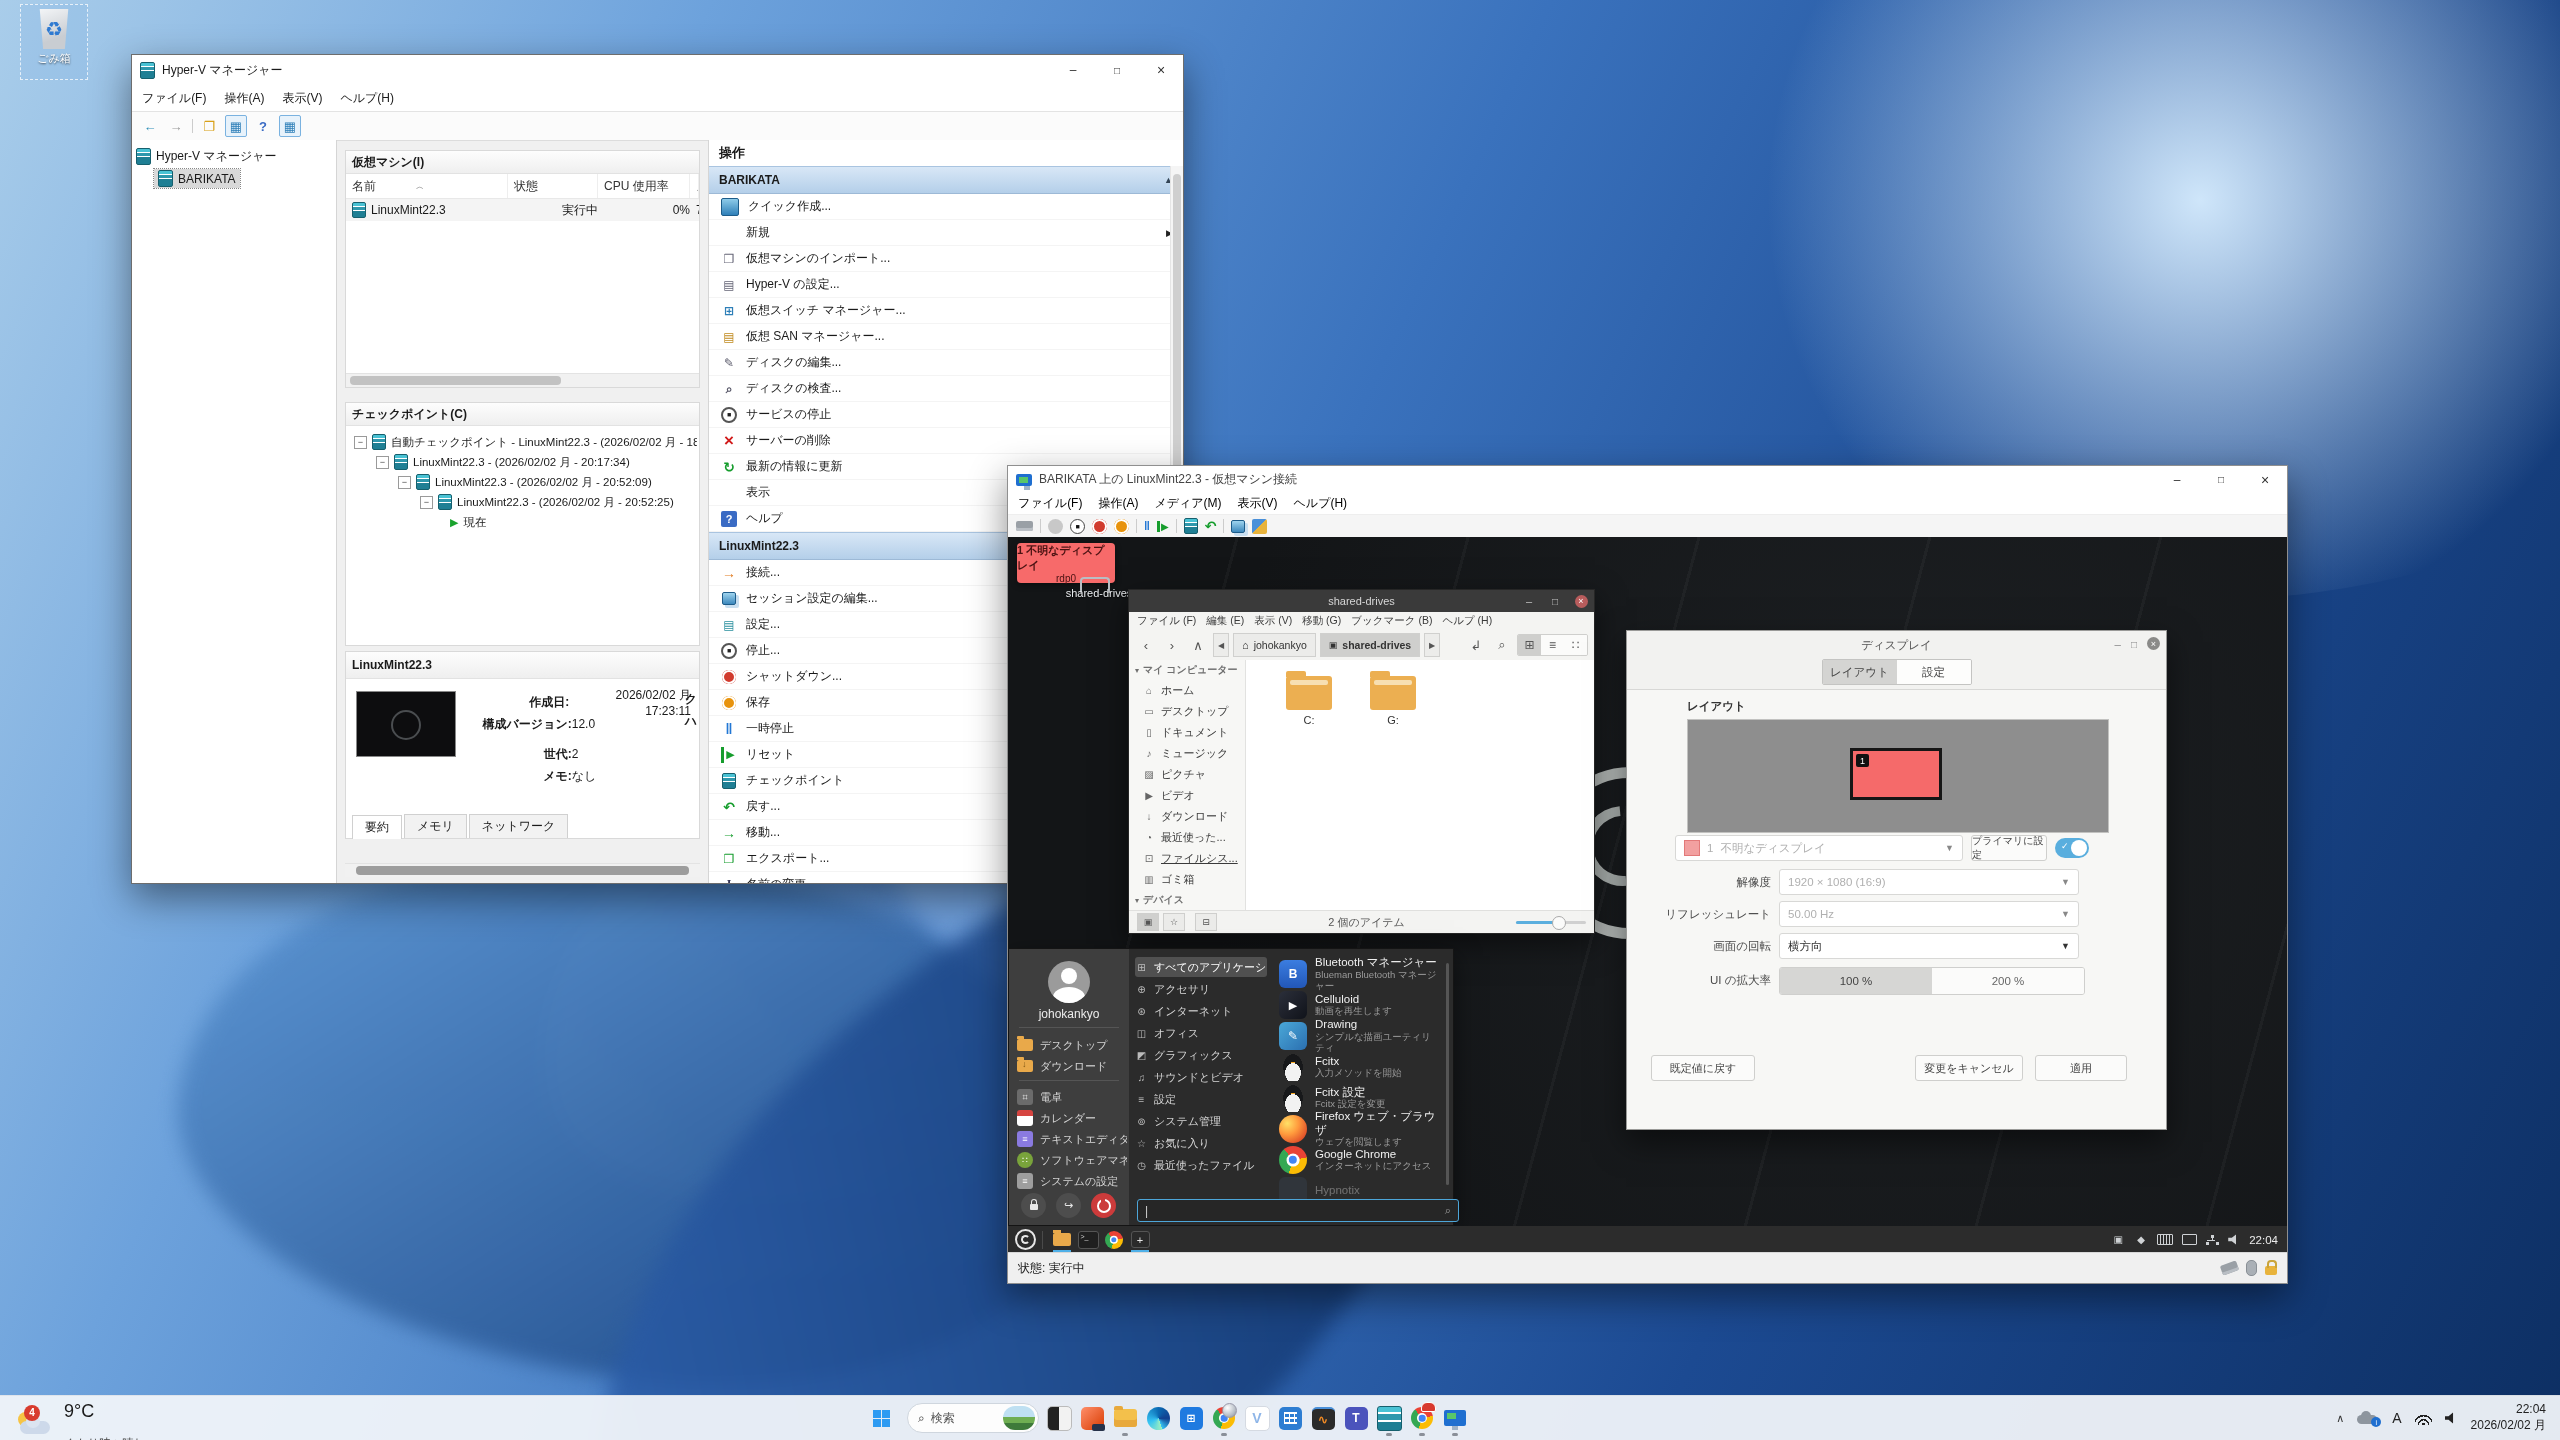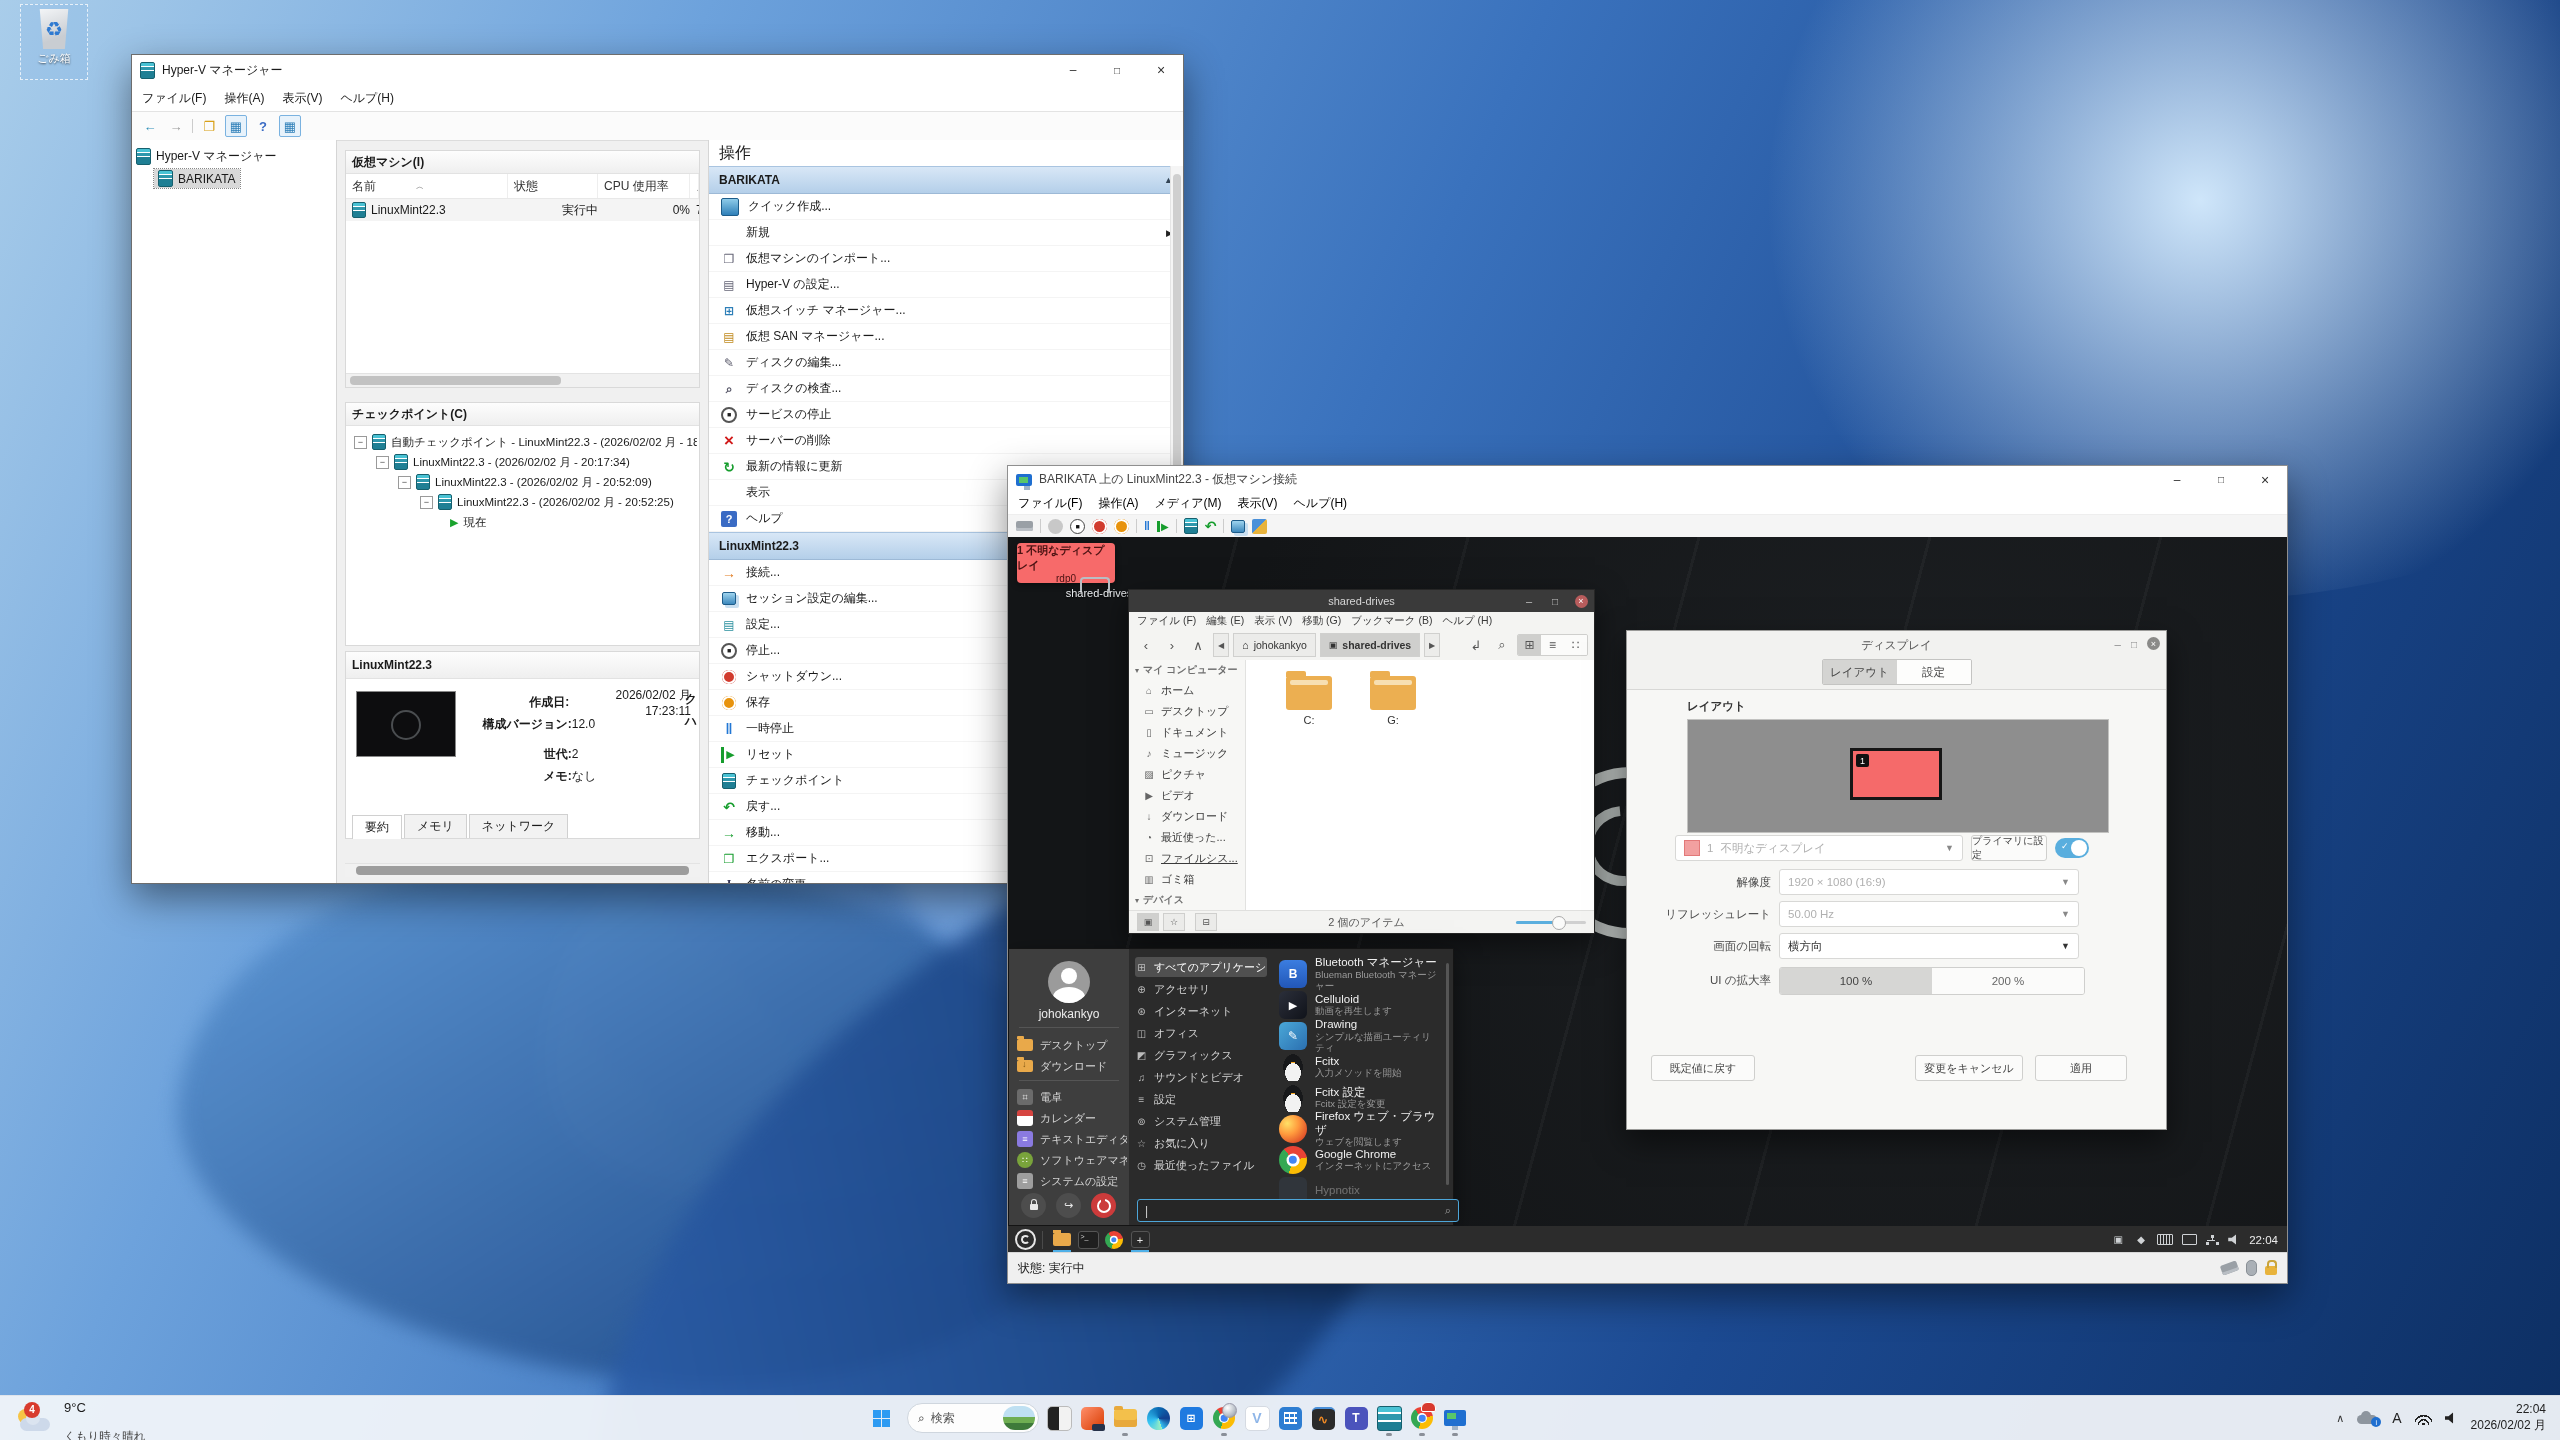--- a/index.html
+++ b/index.html
@@ -47,21 +47,21 @@
   .minus::before{content:"−";}
   .ck-srv{width:12px;height:14px;flex:none;border-radius:2px;background:linear-gradient(#49c2d4 20%,#fff 20% 30%,#2e98ad 30% 50%,#fff 50% 60%,#1f7f94 60%);border:1px solid #16606e;}
   .play-g{color:#1aa32e;font-size:11px;}
   #hv-det-fields{font-size:12px;}
   .df-row{display:flex;height:22px;align-items:center;}
   .df-l{width:104px;font-weight:700;}
   .tabs{position:absolute;left:0;bottom:0;height:24px;display:flex;align-items:flex-end;padding-left:6px;gap:2px;}
   .tab{padding:3px 12px;border:1px solid #d0d0d0;border-bottom:none;background:#f2f2f2;font-size:12px;}
   .tab.on{background:#fff;position:relative;top:1px;}
   #hv-actions{flex:1;background:#fff;position:relative;overflow:hidden;}
-  #hv-act-hdr{height:26px;display:flex;align-items:center;font-weight:400;font-size:16px;padding-left:10px;}
+  #hv-act-hdr{height:26px;display:flex;align-items:center;font-weight:700;font-size:13px;padding-left:10px;}
   .agrp{height:26px;background:linear-gradient(#d8e7f6,#b4cfe9);border-top:1px solid #a9c4e0;border-bottom:1px solid #9db9d6;display:flex;align-items:center;padding:0 10px;font-weight:700;}
   .agrp .car{margin-left:auto;font-size:9px;color:#345;}
   .act{height:25px;display:flex;align-items:center;gap:9px;padding-left:12px;border-bottom:1px solid #f4f4f4;position:relative;}
   .icn{width:16px;height:16px;display:flex;align-items:center;justify-content:center;font-size:12px;font-weight:700;flex:none;}
   .sub{position:absolute;right:10px;font-size:9px;color:#222;}
   .vscroll{position:absolute;right:0;top:26px;bottom:0;width:12px;background:#f5f5f5;border-left:1px solid #e5e5e5;}
   .vthumb{position:absolute;left:2px;width:8px;background:#cfcfcf;border-radius:4px;}
   
   .i-mon{background:linear-gradient(#8ecbe9,#2e7fb8);border:1px solid #1d5c8a;border-radius:2px;}
   .i-imp::before{content:"❐";color:#667;}
@@ -234,21 +234,21 @@
   .lock2{width:12px;height:9px;background:#e8b33c;border-radius:2px;position:relative;margin-top:4px;}
   .lock2::before{content:"";position:absolute;left:2px;top:-6px;width:6px;height:6px;border:2px solid #caa43a;border-bottom:none;border-radius:4px 4px 0 0;}
   
   #tb{position:absolute;left:0;right:0;bottom:0;height:44px;background:rgba(242,245,250,.94);border-top:1px solid rgba(0,0,0,.05);}
   #wx{position:absolute;left:16px;top:4px;display:flex;align-items:center;gap:8px;}
   .wxicon{position:relative;width:40px;height:34px;}
   .sun{position:absolute;left:2px;top:4px;width:15px;height:15px;border-radius:50%;background:#f6c445;}
   .cloud{position:absolute;left:4px;top:13px;width:30px;height:13px;border-radius:8px;background:#cdd9ea;}
   .cloud::before{content:"";position:absolute;left:6px;top:-7px;width:14px;height:14px;border-radius:50%;background:#dbe4f0;}
   .wxbadge{position:absolute;left:8px;top:-3px;width:16px;height:16px;border-radius:50%;background:#d83b2e;color:#fff;font-size:10px;font-weight:700;display:flex;align-items:center;justify-content:center;}
-  #wx .t1{font-size:13px;color:#1a1a1a;line-height:1.25;}
+  #wx .t1{font-size:18px;color:#1a1a1a;line-height:1.25;}
   #wx .t2{font-size:11.5px;color:#444;line-height:1.25;margin-top:13px;}
   #tb-center{position:absolute;left:862px;top:0;height:44px;display:flex;align-items:center;gap:7px;}
   .startico{width:38px;height:40px;display:flex;align-items:center;justify-content:center;}
   .winlogo{width:17px;height:17px;background:
     linear-gradient(#2e9bf2,#2e9bf2) 0 0/8px 8px no-repeat,
     linear-gradient(#2e9bf2,#2e9bf2) 100% 0/8px 8px no-repeat,
     linear-gradient(#2e9bf2,#2e9bf2) 0 100%/8px 8px no-repeat,
     linear-gradient(#2e9bf2,#2e9bf2) 100% 100%/8px 8px no-repeat;}
   #tb-search{width:132px;height:30px;border-radius:15px;background:#fdfdfd;border:1px solid #cfd6de;display:flex;align-items:center;padding:0 3px 0 10px;gap:6px;box-sizing:border-box;}
   #tb-search .q{color:#444;font-size:12px;}

